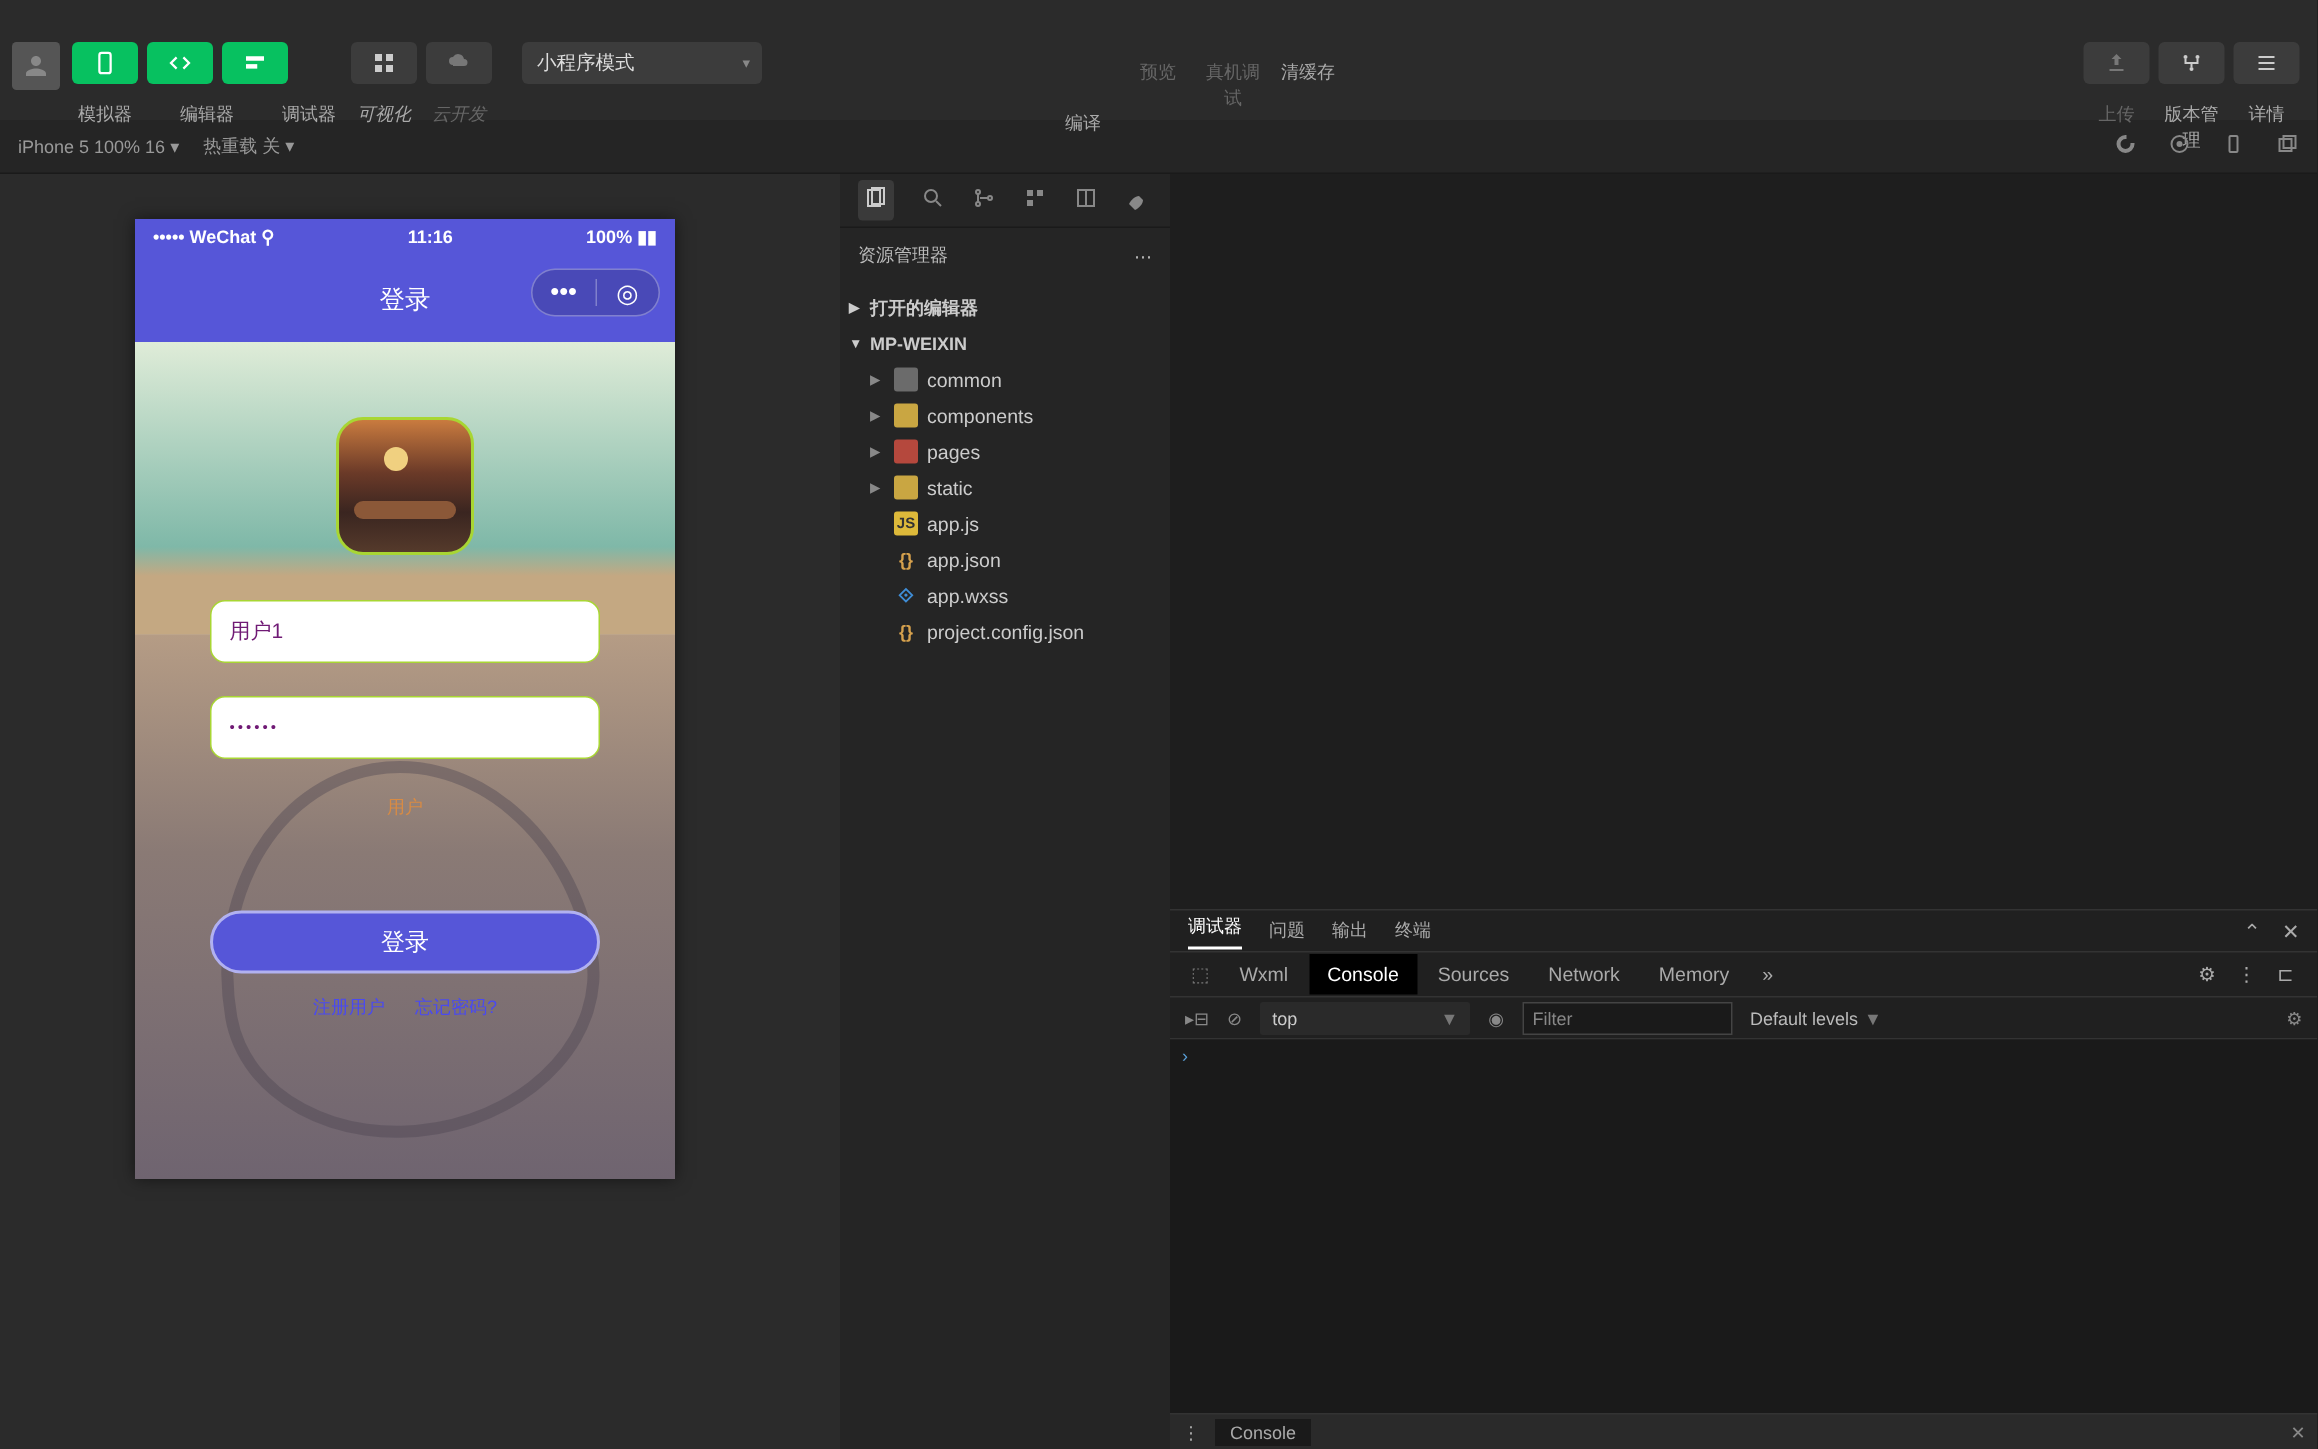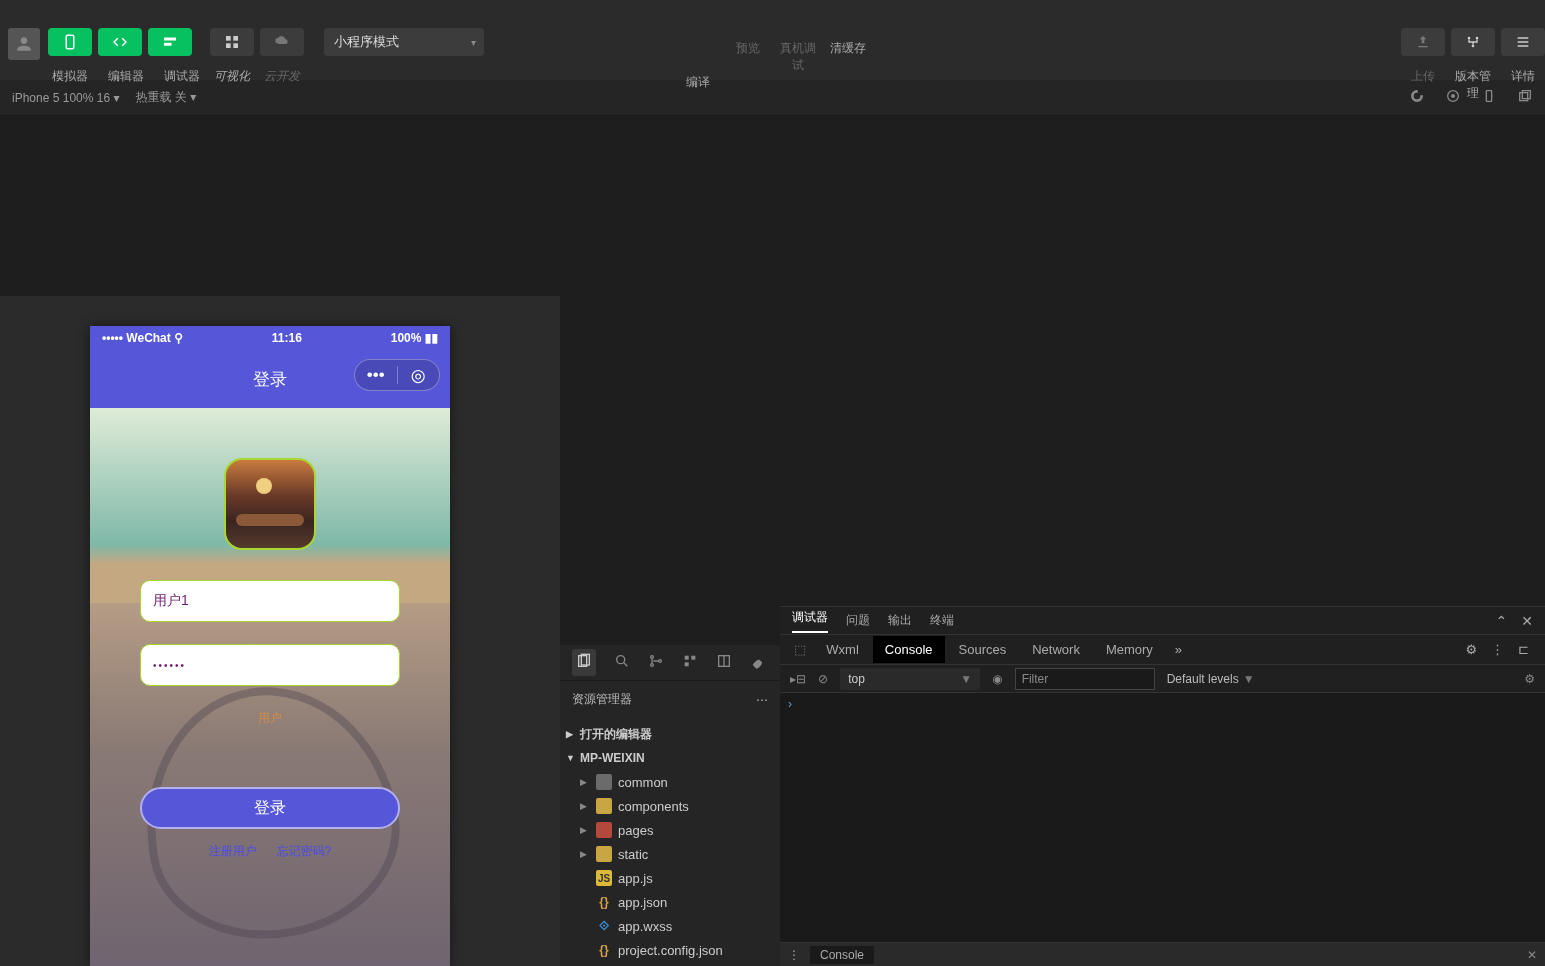--- a/index.html
+++ b/index.html
@@ -33,21 +33,21 @@
 
 .secondary-bar {
   height: 36px; background: #252525; display: flex; align-items: center;
   padding: 0 12px; justify-content: space-between; border-bottom: 1px solid #1a1a1a;
 }
 .sec-left { display: flex; gap: 16px; align-items: center; color: #999; font-size: 12px; }
 .sec-right { display: flex; gap: 20px; align-items: center; }
 .sec-icon { color: #888; cursor: pointer; }
 
 
-.main { display: flex; height: calc(100% - 116px); align-items: flex-end; }
+.main { display: flex; height: calc(100% - 116px); }
 .simulator-pane { width: 560px; background: #2b2b2b; padding: 30px 0 0 90px; }
 .explorer-pane { width: 220px; background: #252525; display: flex; flex-direction: column; }
 .right-pane { flex: 1; background: #1e1e1e; display: flex; flex-direction: column; }
 
 
 .phone {
   width: 360px; height: 640px; background: #fff; position: relative; overflow: hidden;
   box-shadow: 0 0 10px rgba(0,0,0,0.5);
 }
 .phone-header {
@@ -152,21 +152,21 @@
             <path d="M9 7l-5 5 5 5M15 7l5 5-5 5" fill="none" stroke="#fff" stroke-width="2"></path>
           </svg>
       </div>
       <div class="tool-btn green">
         <svg class="icon-lg" viewBox="0 0 24 24">
             <rect x="4" y="6" width="16" height="4" fill="#fff"></rect>
             <rect x="4" y="13" width="10" height="4" fill="#fff"></rect>
           </svg>
       </div>
     </div>
-    <div style="display:flex; gap:12px; margin-top:6px;">
+    <div style="display:flex; gap:24px; margin-top:6px;">
       <span class="tool-label" style="width:44px;">模拟器</span>
       <span class="tool-label" style="width:44px;">编辑器</span>
       <span class="tool-label" style="width:44px;">调试器</span>
     </div>
   </div>
 
   <div style="display:flex; flex-direction:column; padding-top:28px; margin-left:6px;">
     <div class="tool-group">
       <div class="tool-btn dark">
         <svg class="icon" viewBox="0 0 24 24">
@@ -199,21 +199,21 @@
       <span style="width:156px;"></span>
       <span class="tool-label" style="width:44px;margin-top:40px;">编译</span>
       <span class="tool-label" style="width:44px; color:#666;">预览</span>
       <span class="tool-label" style="width:44px; color:#666;">真机调试</span>
       <span class="tool-label" style="width:44px;">清缓存</span>
     </div>
   </div>
 
   <div class="spacer"></div>
 
-  <div style="padding-top:28px; display:flex; flex-direction:column;">
+  <div style="padding-top:28px; padding-right:12px; display:flex; flex-direction:column;">
     <div style="display:flex; gap:6px;">
       <div class="tool-btn dark">
         <svg class="icon" viewBox="0 0 24 24" style="fill:#777">
             <path d="M12 3l5 5h-3v6h-4V8H7z"></path>
             <path d="M5 18h14v2H5z"></path>
           </svg>
       </div>
       <div class="tool-btn dark">
         <svg class="icon" viewBox="0 0 24 24">
             <circle cx="6" cy="6" r="2"></circle>

